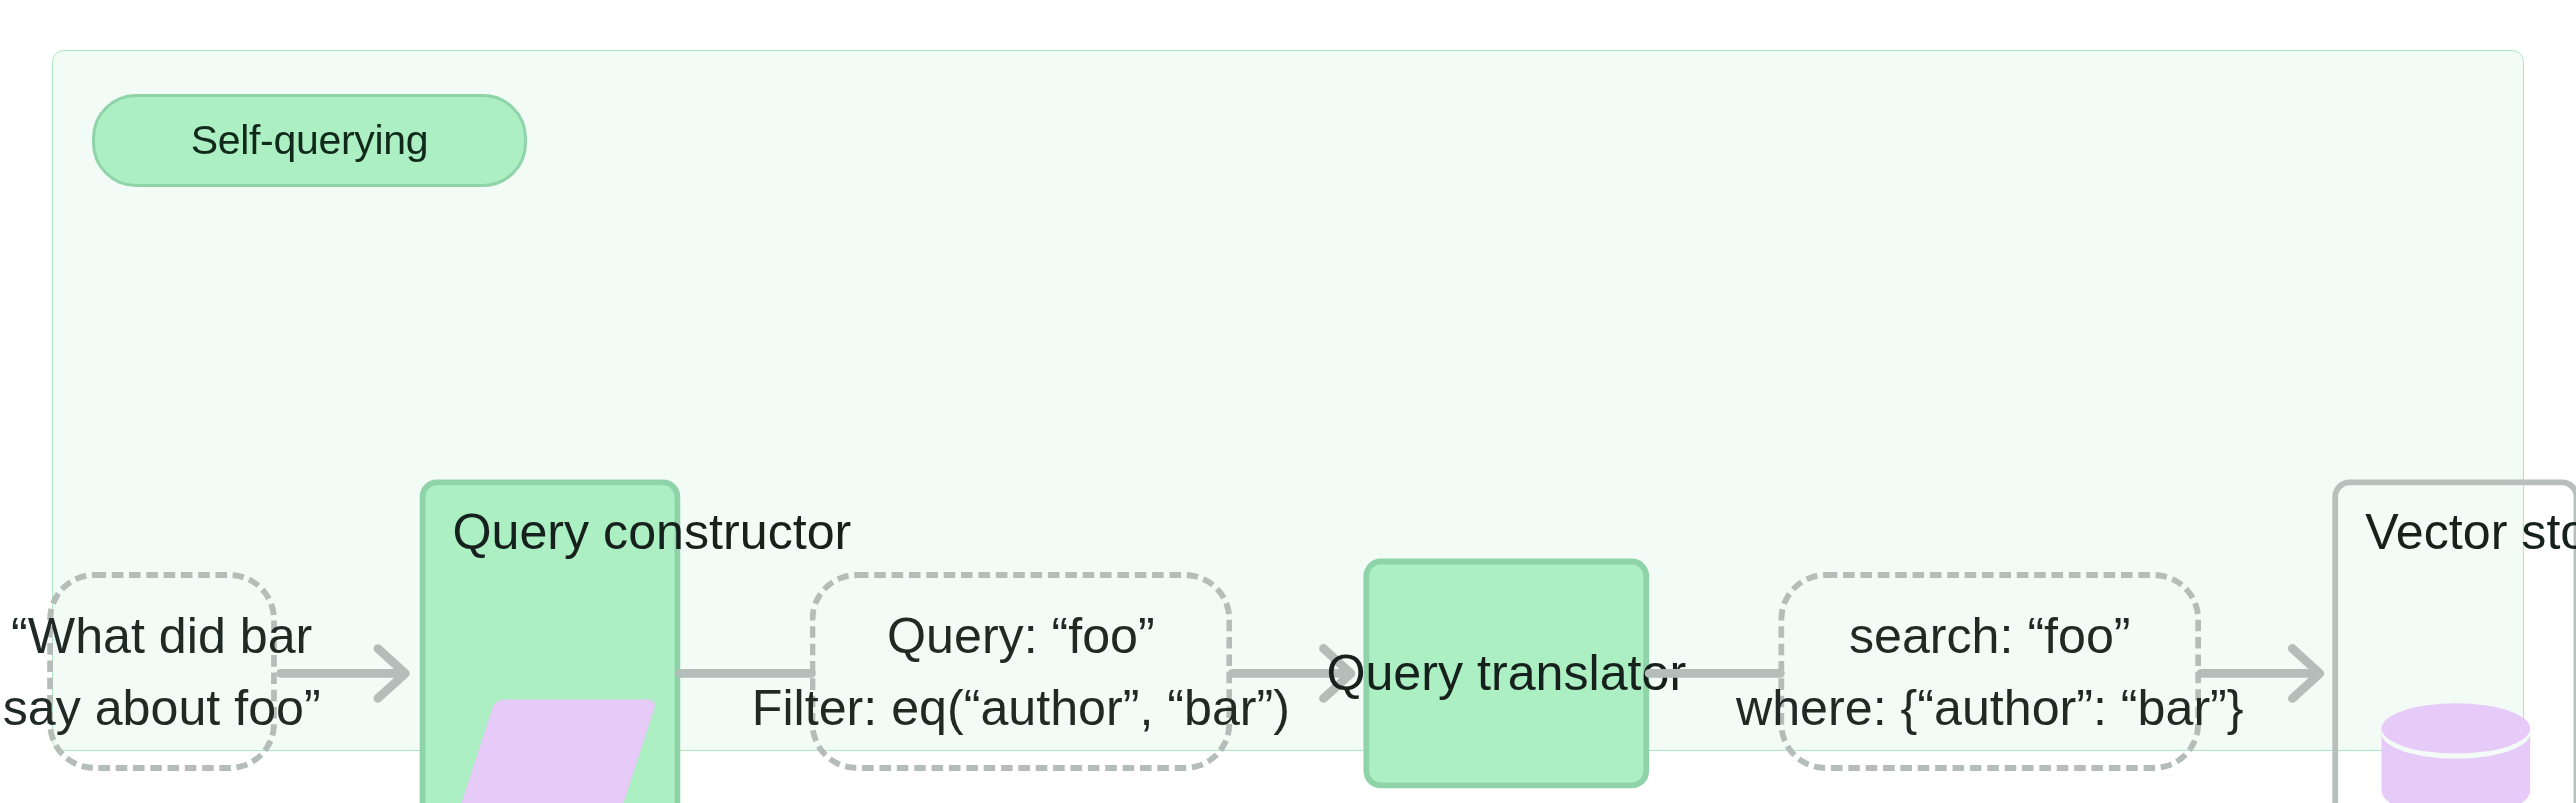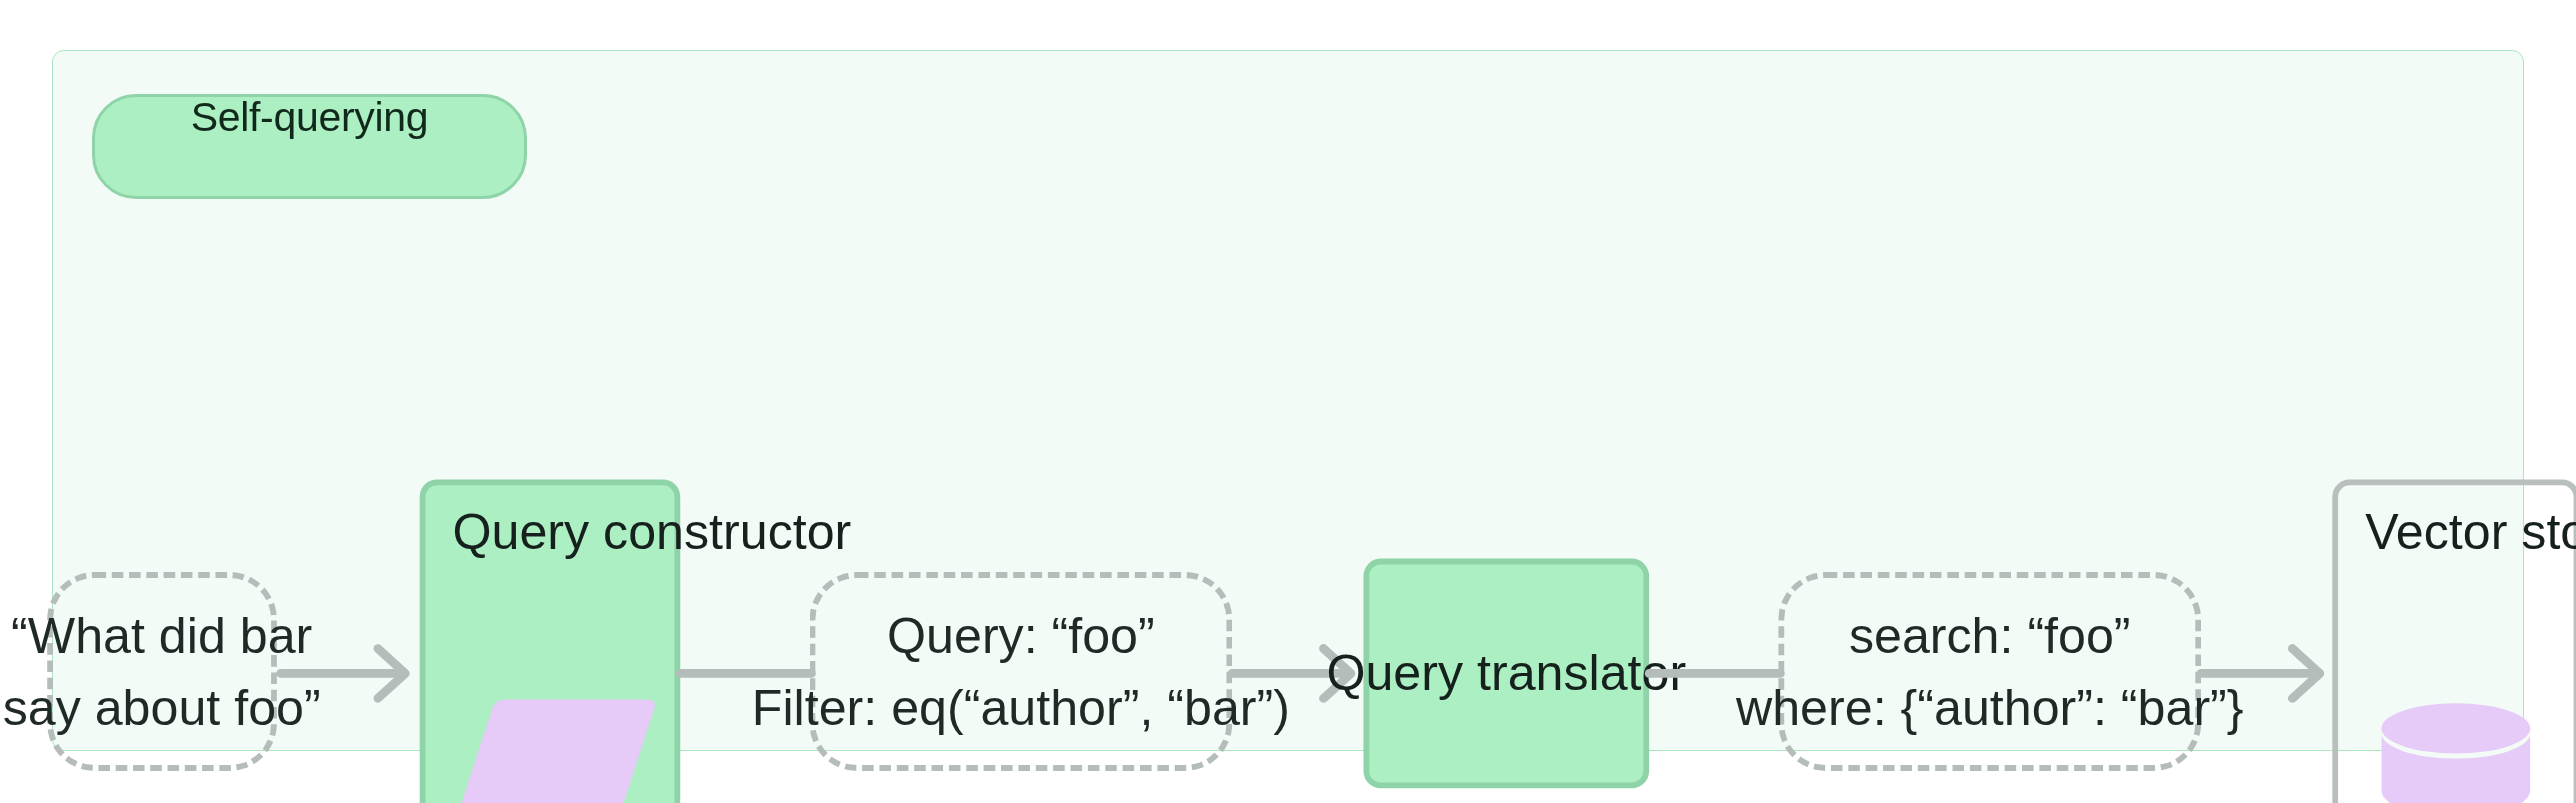--- a/index.html
+++ b/index.html
@@ -35,27 +35,27 @@
     border: 1.9px solid #abe6c0;
     border-radius: 11.6px;
   }
 
   
   .title-badge {
     position: absolute;
     left: 39px;
     top: 43px;
     width: 435px;
-    height: 105px;
+    height: 93px;
     box-sizing: border-box;
     background: #abefc2;
     border: 3.2px solid #8fd3a8;
     border-radius: 44px;
     display: flex;
-    align-items: flex-start;
+    align-items: center;
     justify-content: center;
   }
   .title-badge .label {
     font-size: 41px;
     color: #11291b;
     letter-spacing: -0.3px;
     line-height: 1;
   }
 
   

